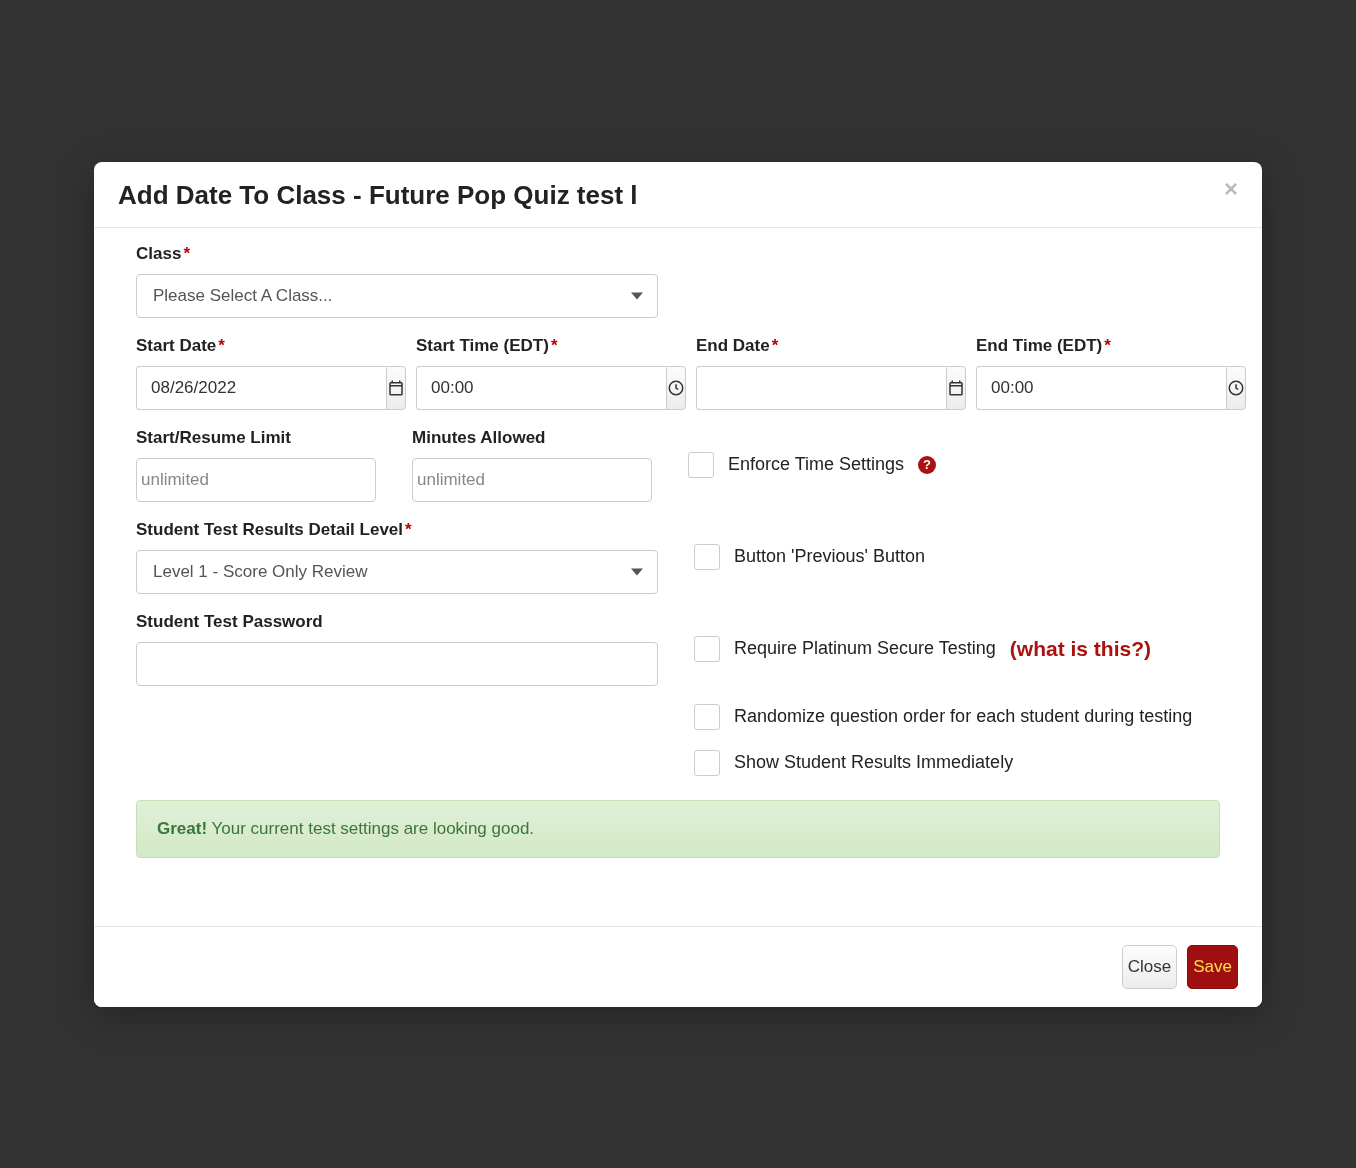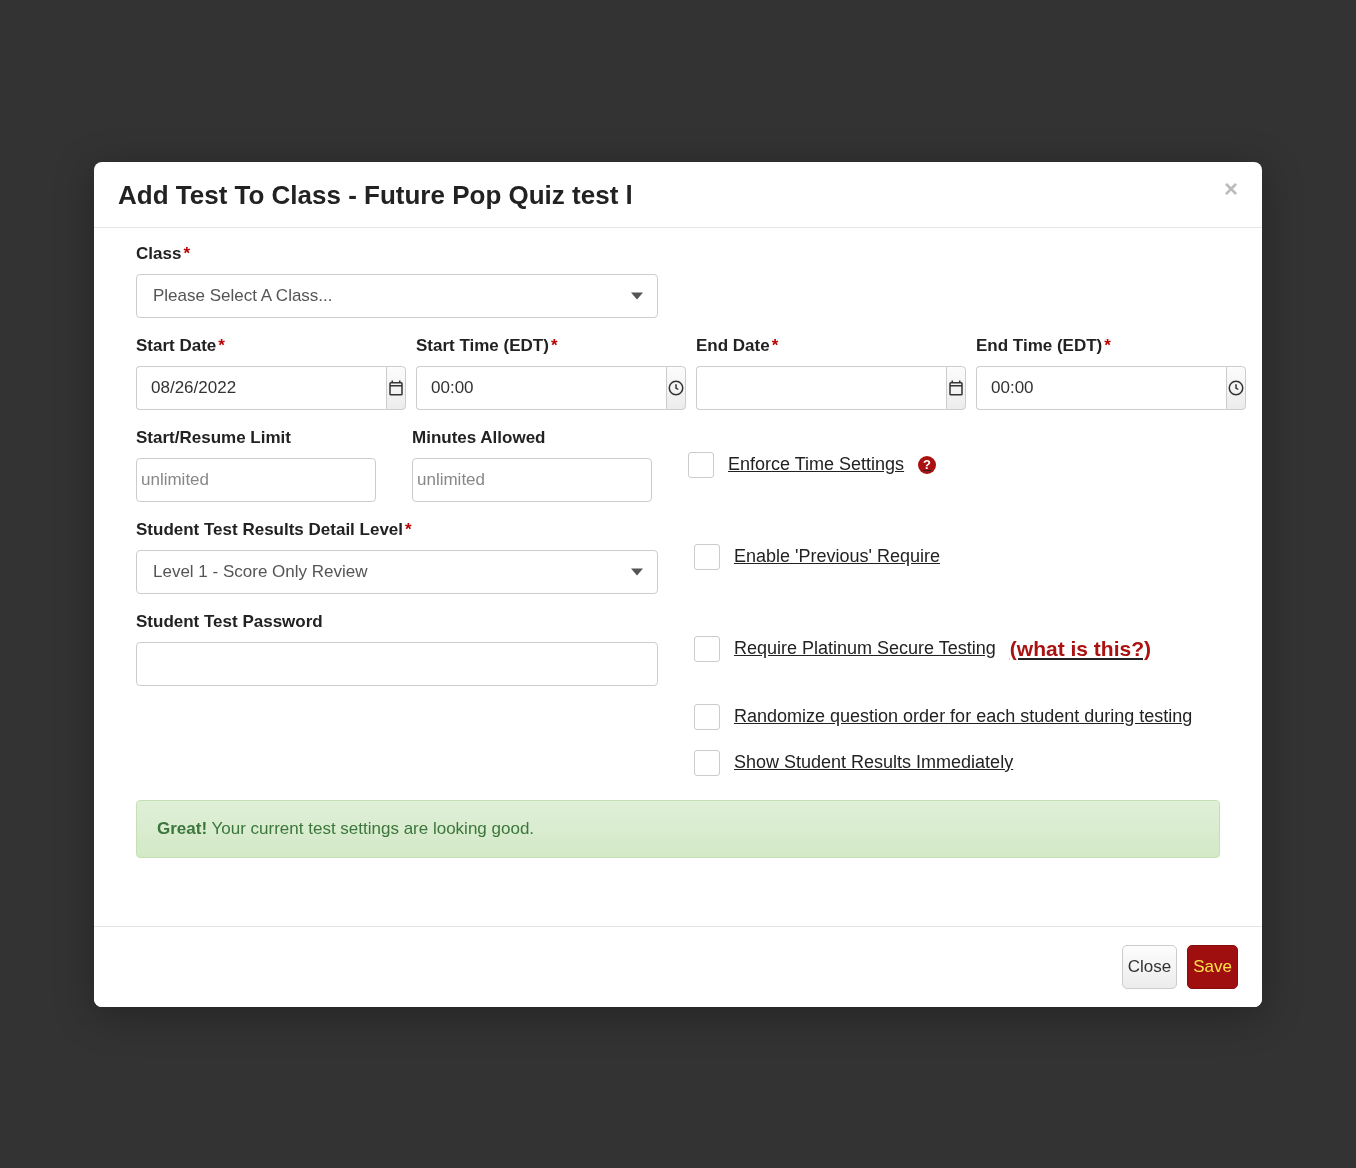--- a/index.html
+++ b/index.html
@@ -51,21 +51,21 @@
   .input-group .addon {
     width: 48px; border: 1px solid #ccc; border-radius: 0 4px 4px 0;
     background: linear-gradient(#fcfcfc, #ececec);
     display: flex; align-items: center; justify-content: center; color: #333;
   }
   input.plain {
     width: 100%; border: 1px solid #ccc; border-radius: 4px; height: 44px;
     padding: 0 4px; font-size: 17px; color: #a16207;
   }
   input.plain::placeholder { color: #888; }
-  .chk-row { display: flex; align-items: center; gap: 14px; font-size: 18px; color: #222; text-decoration: underline; }
+  .chk-row { display: flex; align-items: center; gap: 14px; font-size: 18px; color: #222; }
   .chk {
     width: 26px; height: 26px; border: 1px solid #ccc; border-radius: 3px; background: #fff; cursor: pointer;
   }
   .help-circle {
     width: 18px; height: 18px; border-radius: 50%; background: #a11; color: #fff;
     font-size: 13px; font-weight: bold; display: inline-flex; align-items: center; justify-content: center;
   }
   .what-link { color: #a11; font-weight: 700; font-size: 21px; cursor: pointer; }
   .alert {
     margin-top: 24px;
@@ -89,21 +89,21 @@
   .btn-primary { background: #a00f0f; color: #fde047; border-color: #8a0d0d; }
   .cal-icon, .clock-icon { width: 18px; height: 18px; }
   .right-col { flex: 1; display: flex; flex-direction: column; justify-content: center; }
   .spacer-row { margin-bottom: 20px; }
 </style>
 </head>
 <body>
 
 <div class="modal">
   <div class="modal-header">
-    <h2 class="modal-title">Add Test To Class - Future Pop Quiz test l</h2>
+    <h2 class="modal-title">Add Date To Class - Future Pop Quiz test l</h2>
     <button class="close-x">×</button>
   </div>
 
   <div class="modal-body">
 
     <div class="row">
       <div class="field half">
         <label class="fld-label">
           <span>Class</span><span class="req">*</span>
         </label>
@@ -195,21 +195,21 @@
           <span>Student Test Results Detail Level</span><span class="req">*</span>
         </label>
         <div class="select-wrap">
           <span>Level 1 - Score Only Review</span>
           <span class="select-caret"></span>
         </div>
       </div>
       <div class="right-col">
         <div class="chk-row">
           <div class="chk"></div>
-          <span>Enable 'Previous' Require</span>
+          <span>Button 'Previous' Button</span>
         </div>
       </div>
     </div>
 
     <div class="row">
       <div class="field half">
         <label class="fld-label">Student Test Password</label>
         <input class="plain" value="" style="">
       </div>
       <div class="right-col">

